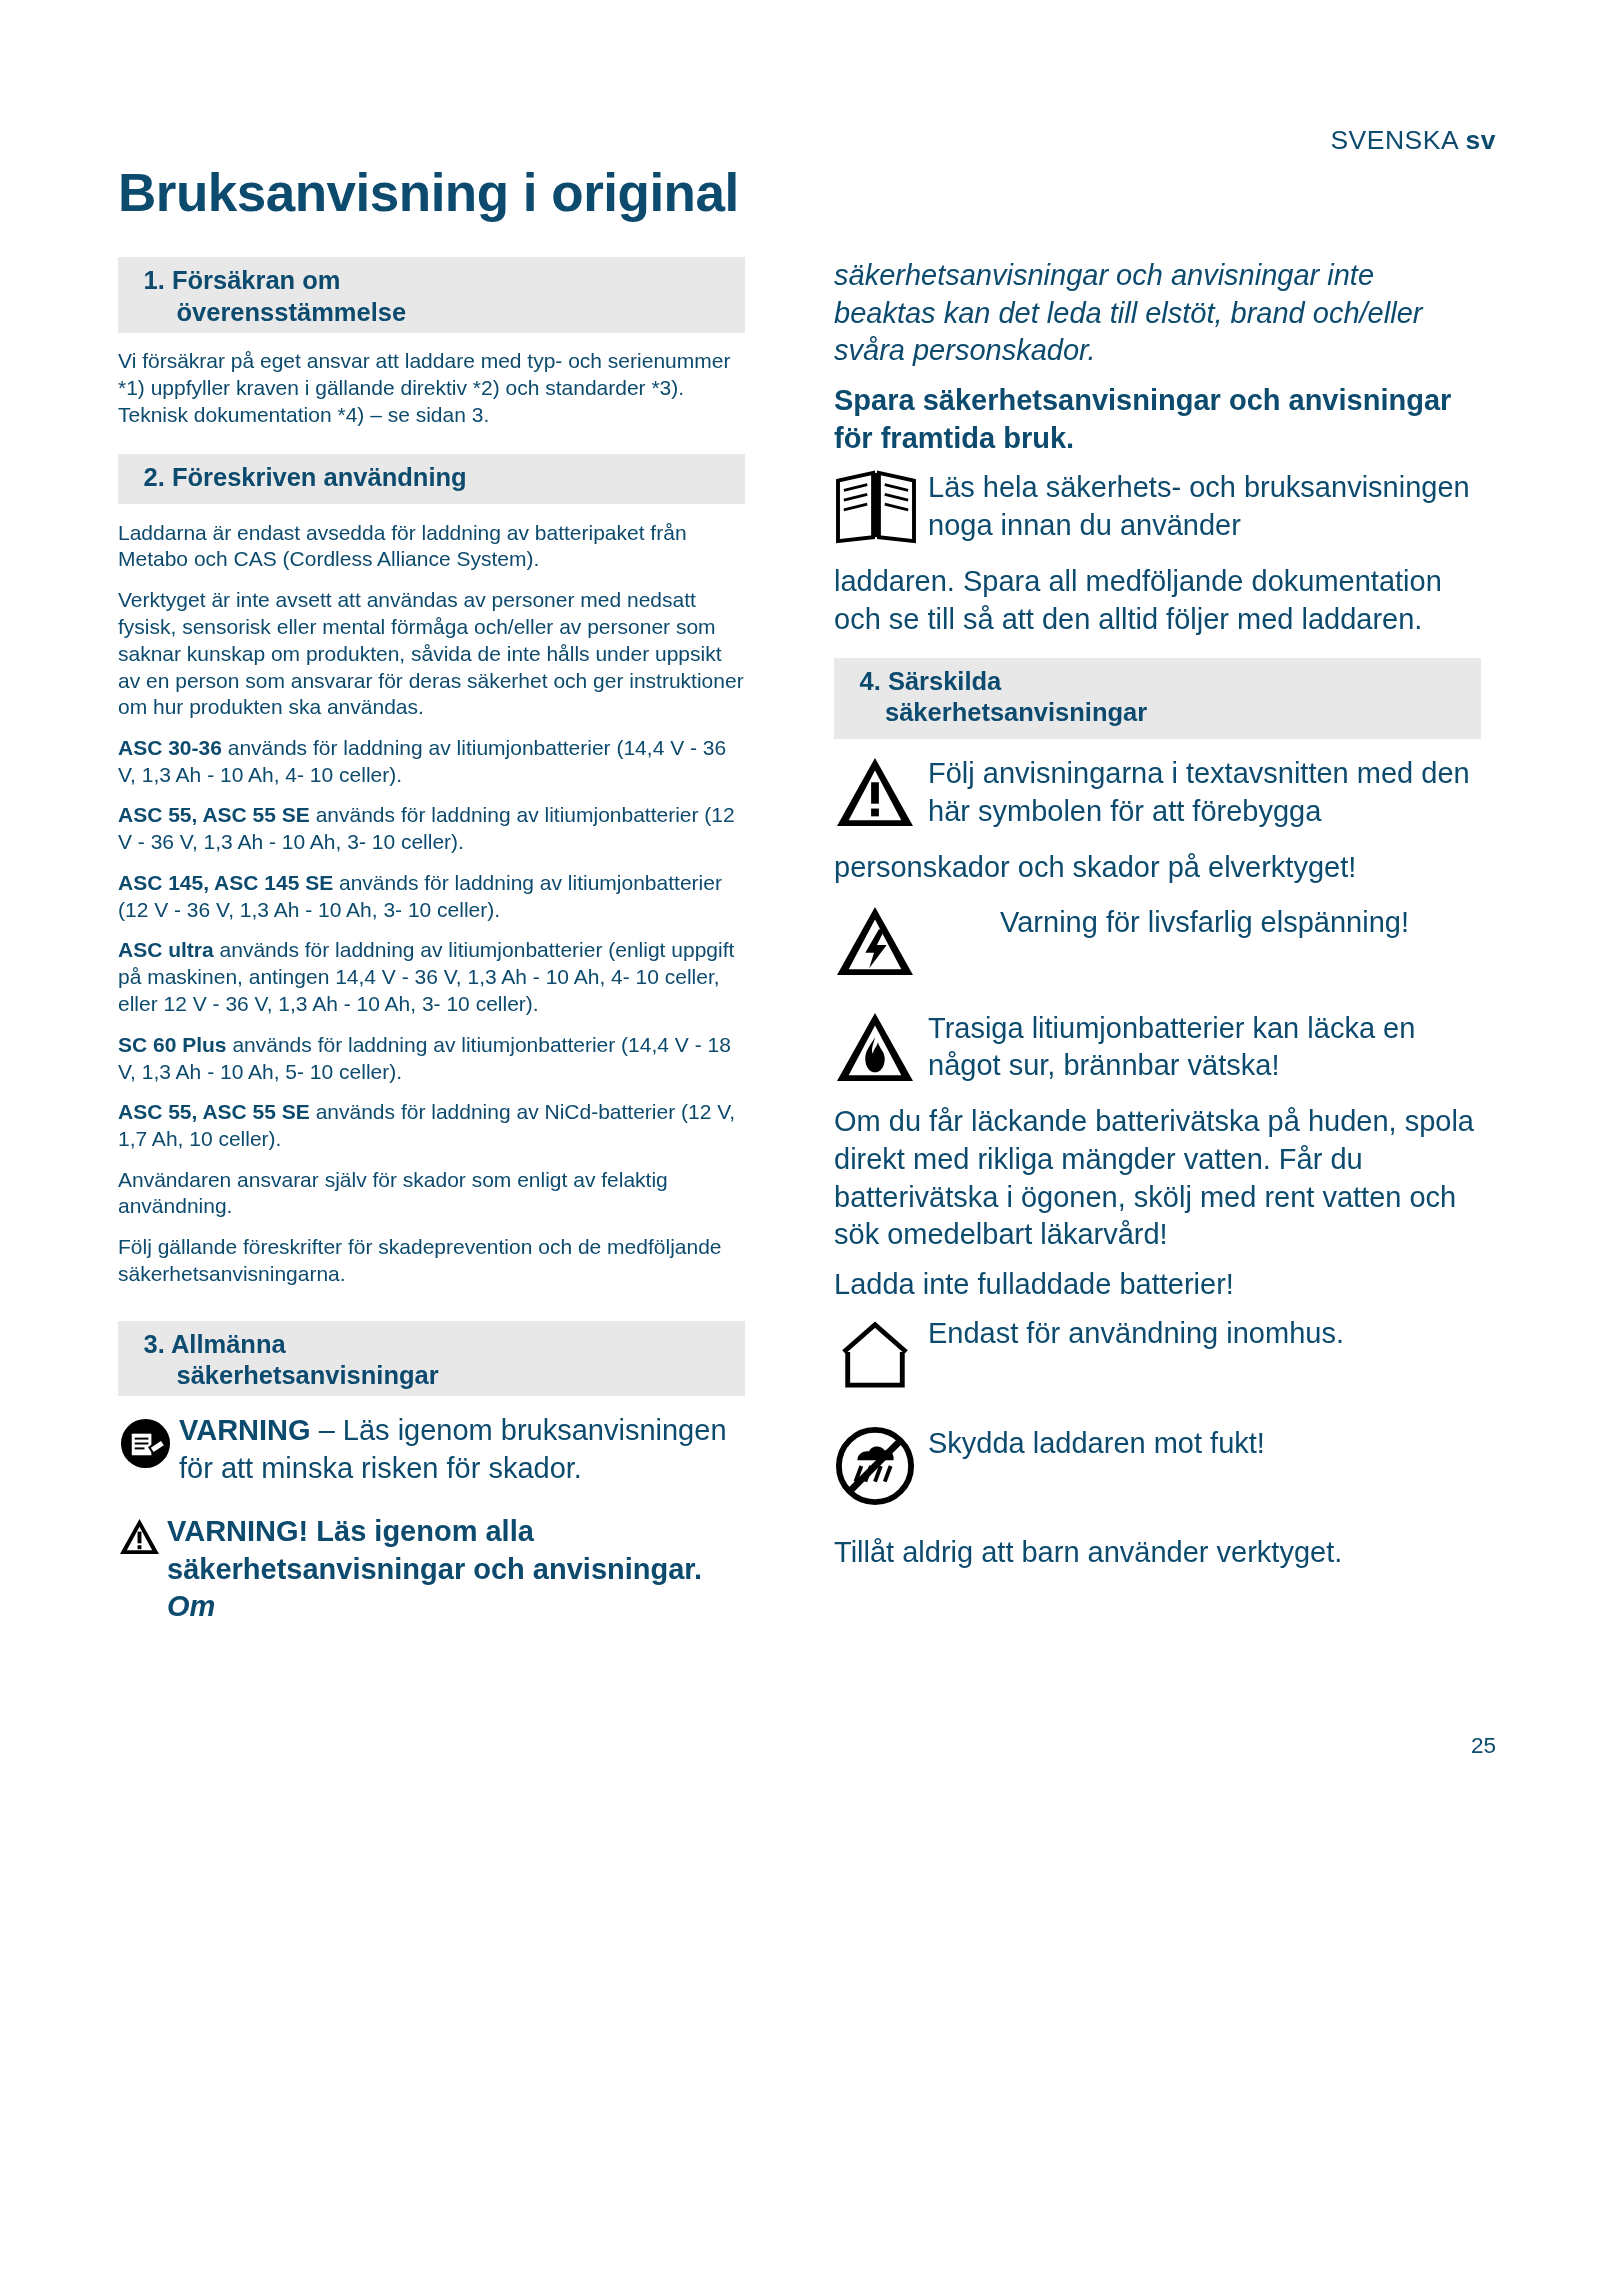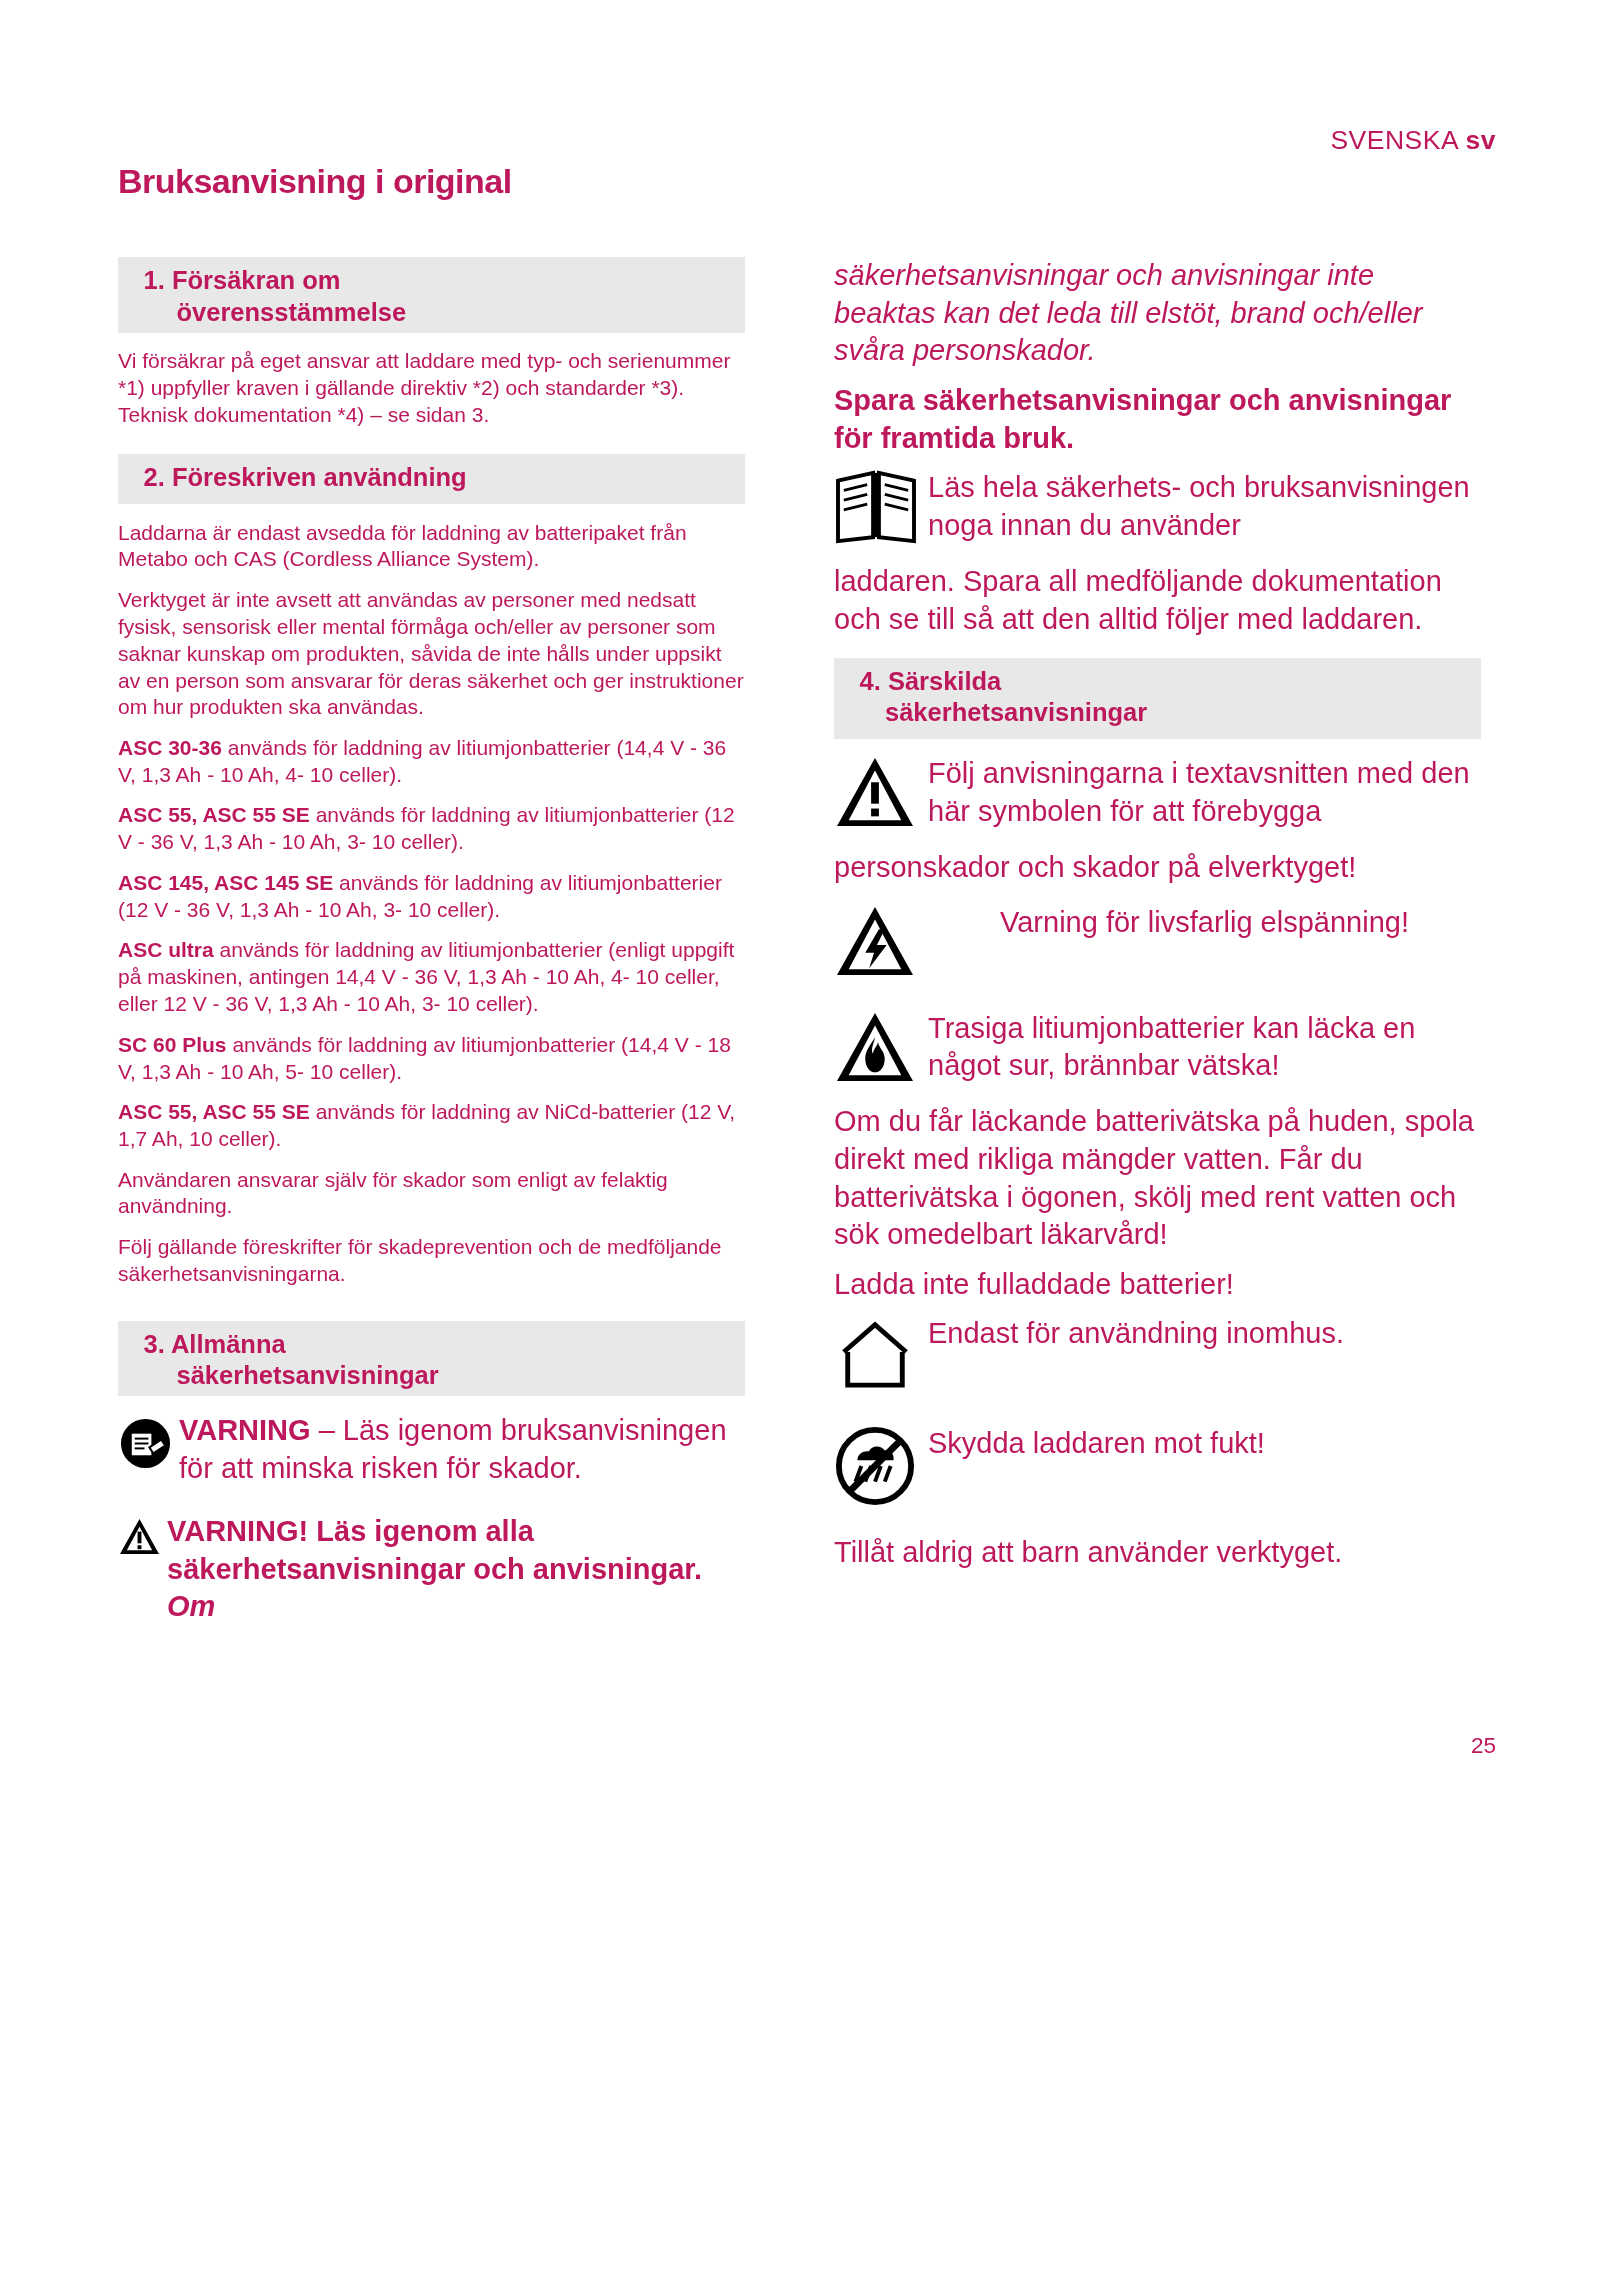--- a/index.html
+++ b/index.html
@@ -6,39 +6,39 @@
     margin: 0;
     padding: 0;
     background: #ffffff;
   }
   .page {
     position: relative;
     width: 1621px;
     height: 1875px;
     background: #ffffff;
     font-family: "Liberation Sans", sans-serif;
-    color: #be185d;
+    color: #0c4a6e;
     box-sizing: border-box;
     overflow: hidden;
     text-decoration: underline;
   }
   .header-lang {
     position: absolute;
     top: 125px;
     right: 125px;
     font-size: 26.5px;
     letter-spacing: 0.5px;
   }
   .header-lang b { font-weight: bold; }
 
   .doc-title {
     position: absolute;
     top: 162px;
     left: 118px;
-    font-size: 34px;
+    font-size: 53px;
     font-weight: bold;
     letter-spacing: -0.5px;
   }
 
   .col {
     position: absolute;
     top: 257px;
     width: 627px;
   }
   .col-left { left: 118px; }

